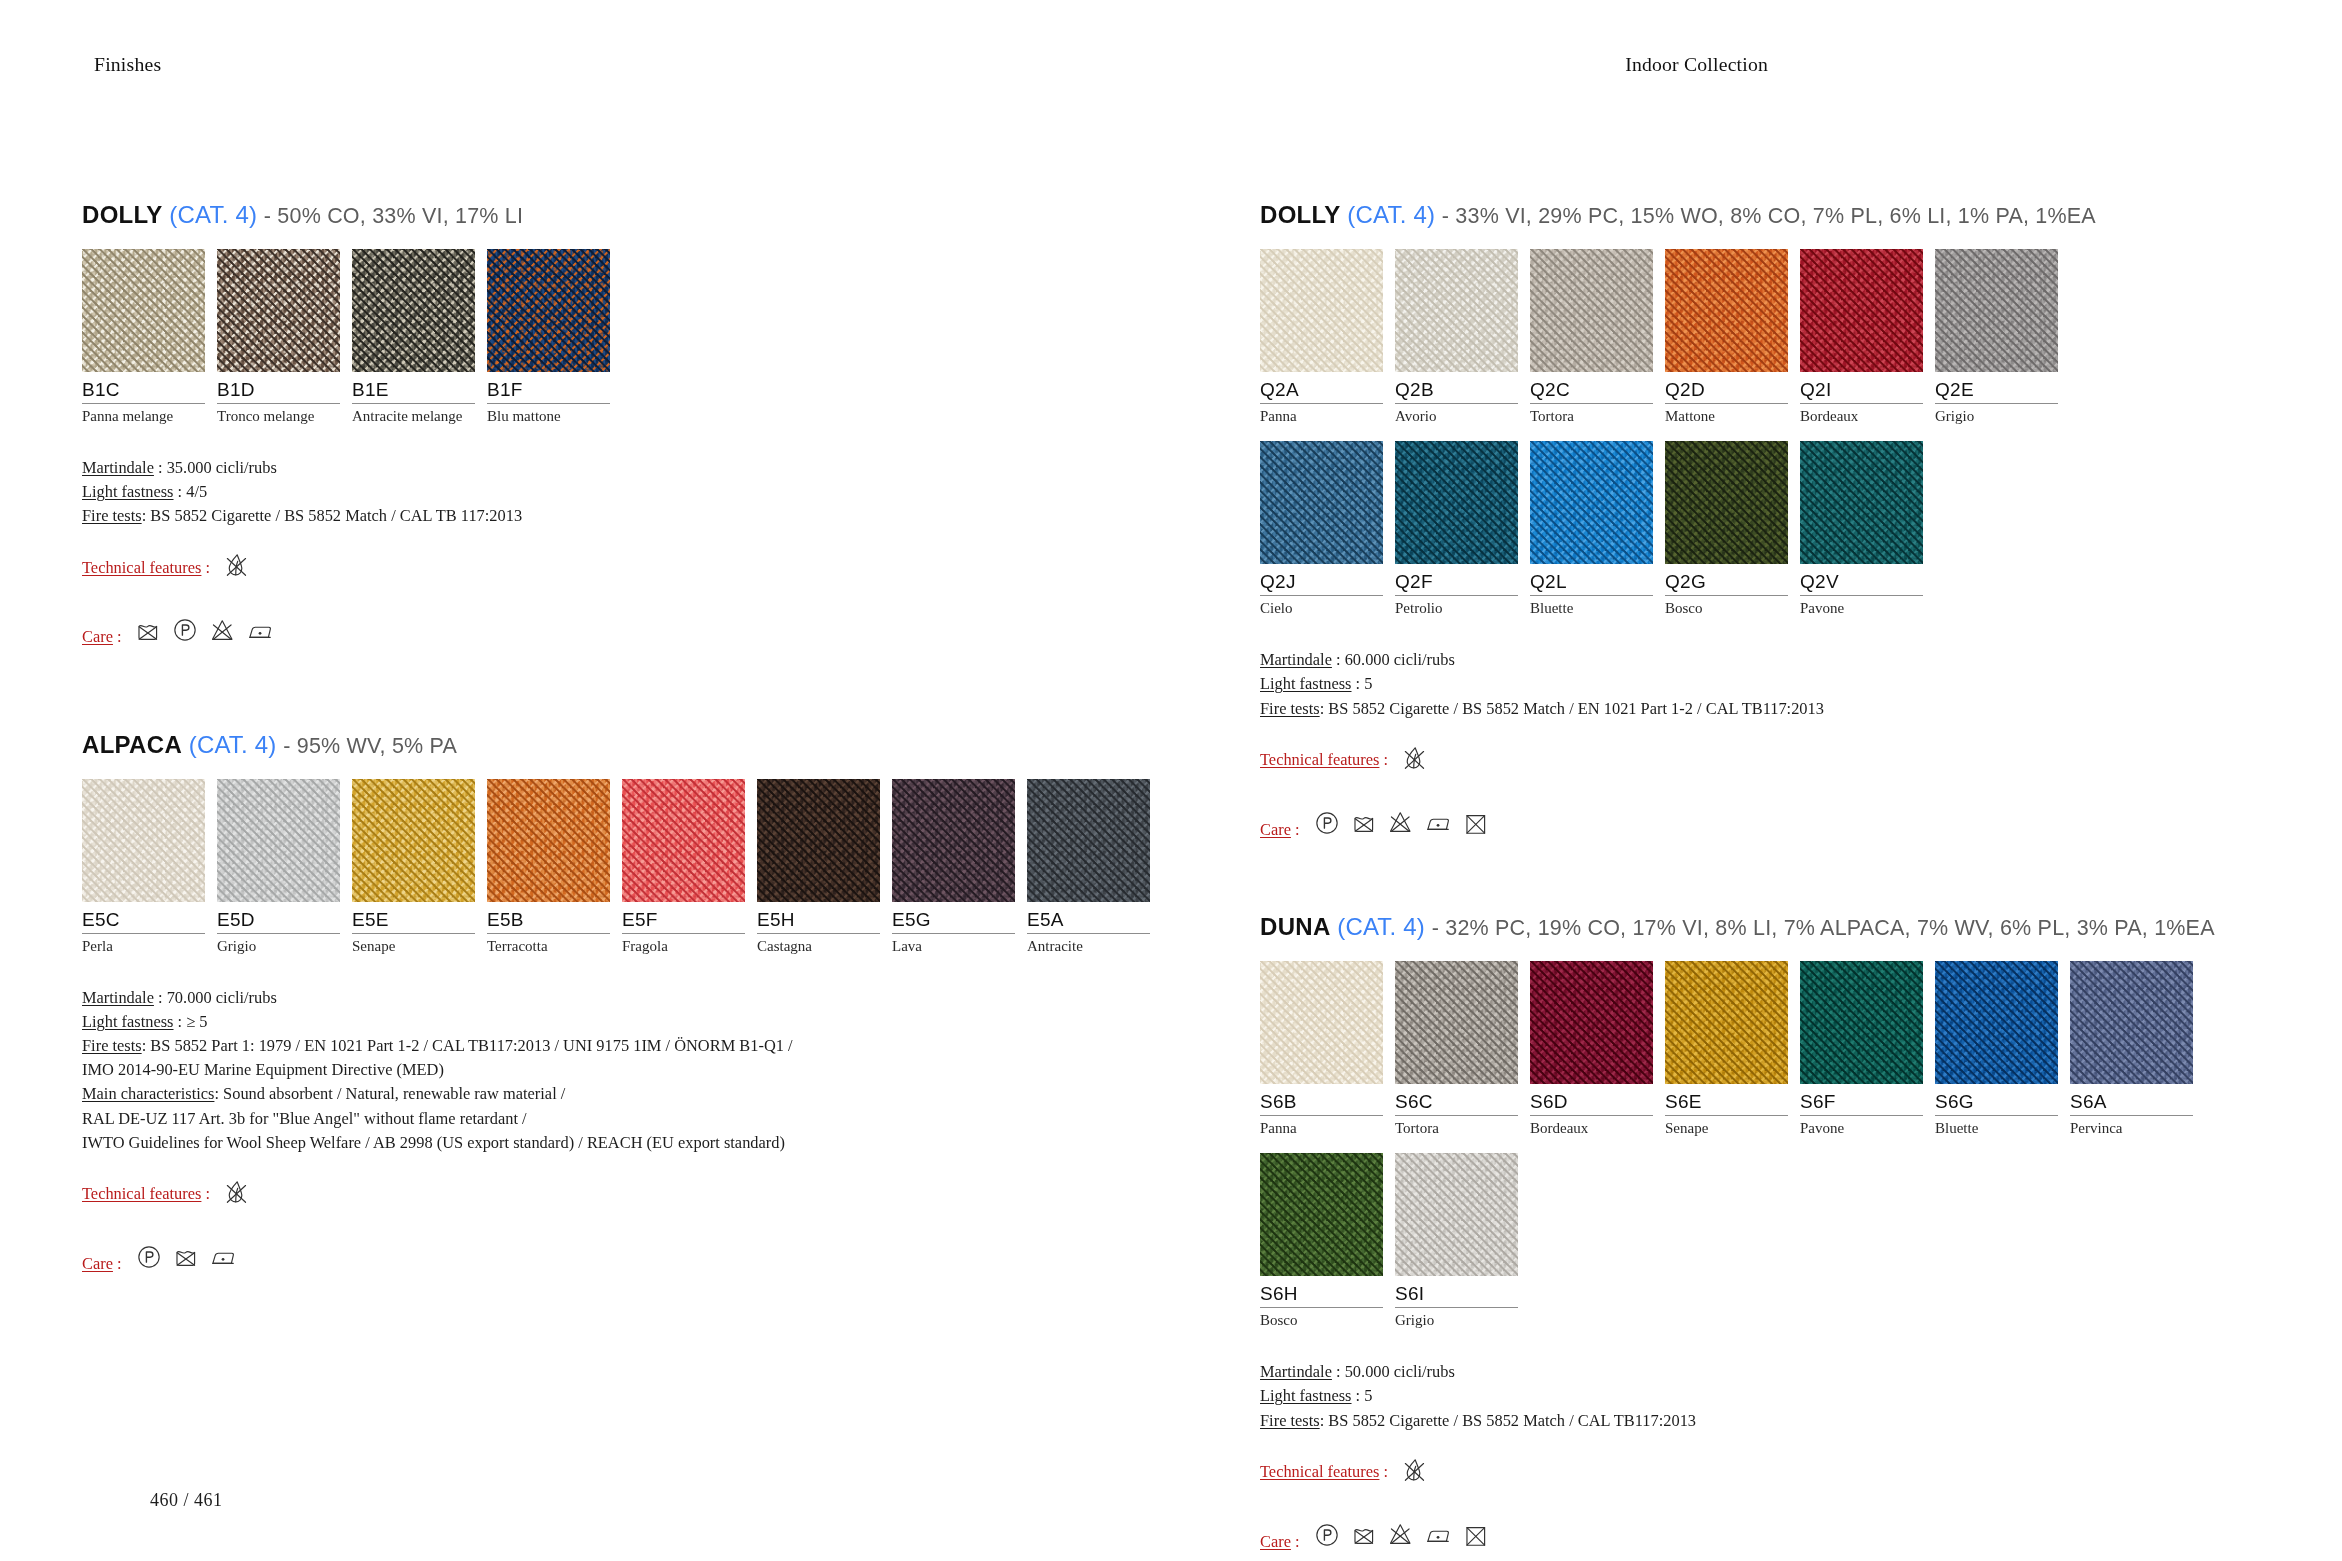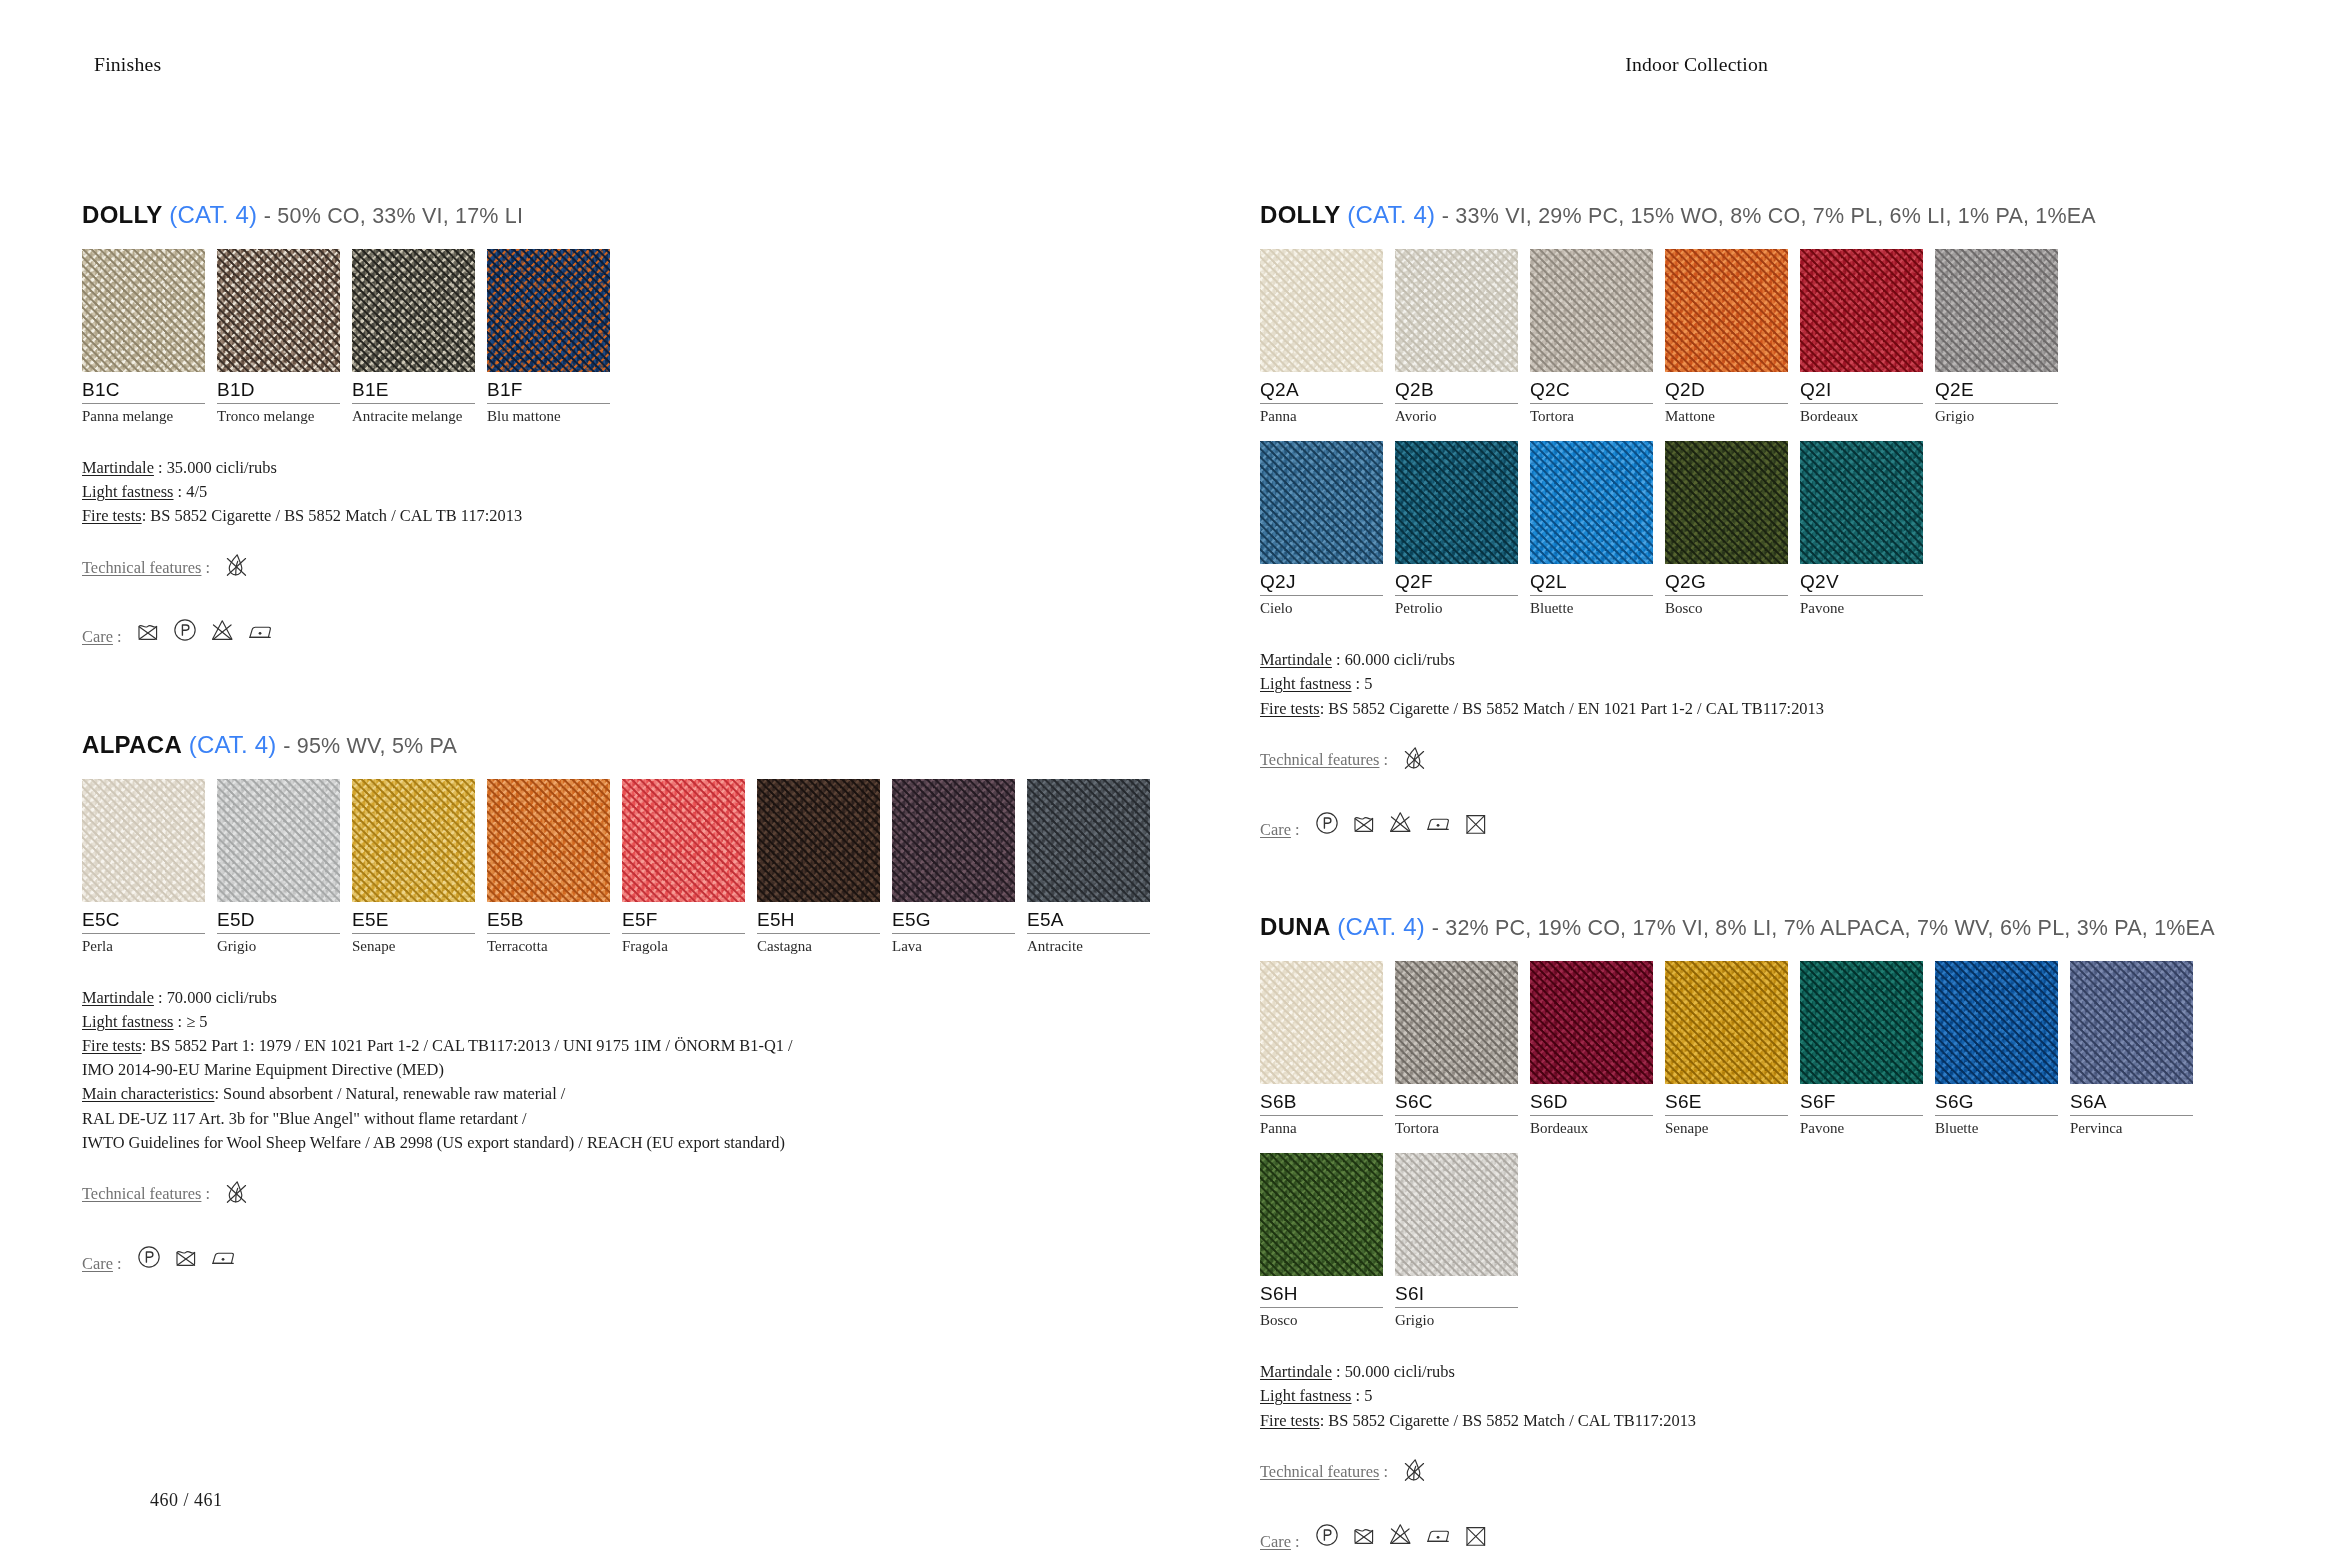--- a/index.html
+++ b/index.html
@@ -69,21 +69,21 @@
     font-family:"Liberation Serif",serif;
     font-size:16.4px;
     line-height:1.47;
     color:#1d1d1d;
     white-space:nowrap;
   }
   .specline u, .lbl{text-decoration:underline;text-underline-offset:1.9px;}
 
   .iconrow{display:flex;align-items:center;margin-top:24px;}
   .iconrow .lbl{
-    font-family:"Liberation Serif",serif;font-size:16.4px;color:#737373;
+    font-family:"Liberation Serif",serif;font-size:16.4px;color:#b91c1c;
     text-decoration:none;white-space:nowrap;
   }
   .iconrow .lbl span.u{text-decoration:underline;text-underline-offset:1.9px;}
   .iconrow .icons{display:flex;align-items:center;gap:14px;margin-left:15px;}
   .care-row{margin-top:34px;align-items:flex-end;}
   .icn{display:block;}
 
   
   .folio{
     position:absolute;left:150px;top:1490px;

